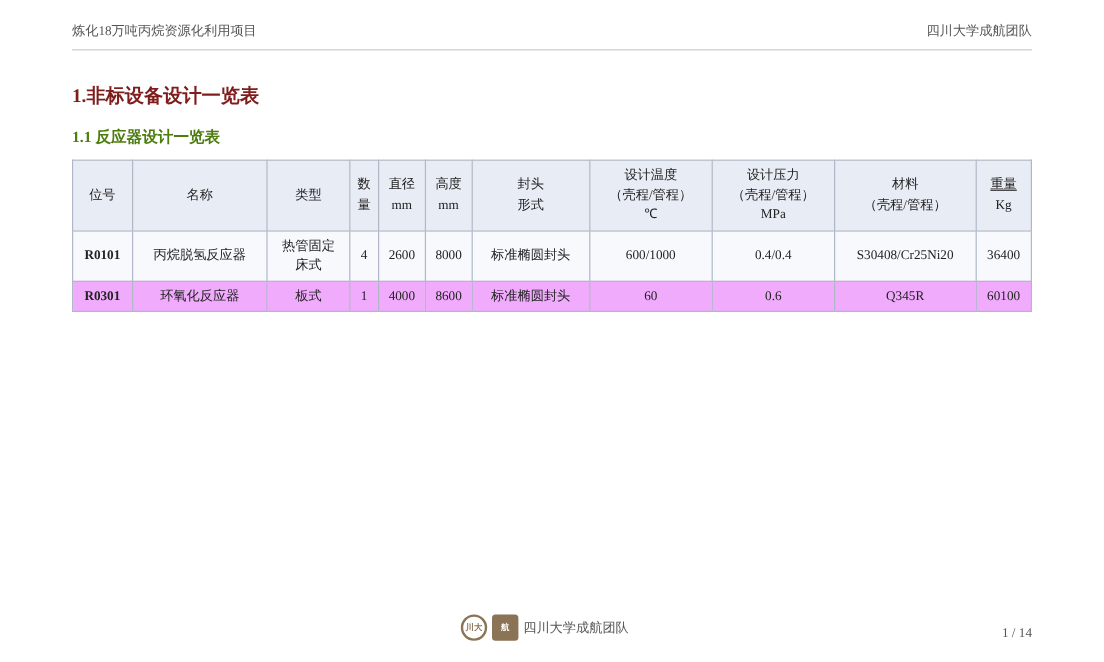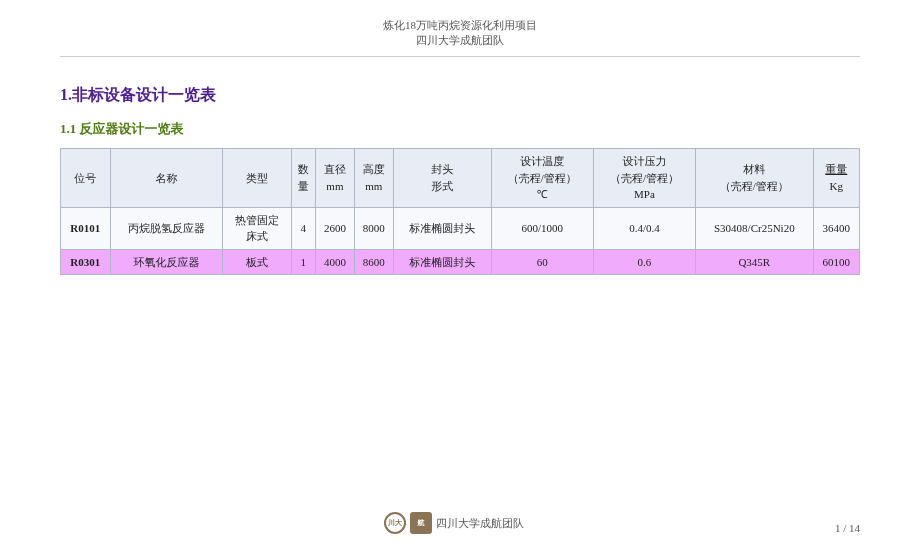--- a/index.html
+++ b/index.html
@@ -21,27 +21,26 @@
     }
     
     .header {
       display: flex;
       justify-content: space-between;
       align-items: center;
       padding: 18px 0 8px 0;
       border-bottom: 1px solid #ccc;
       font-size: 11px;
       color: #555;
-      flex-direction: column;
     }
     
     .main-title {
       font-size: 16px;
       font-weight: bold;
-      color: #4c1d95;
+      color: #7f1d1d;
       margin-top: 28px;
       margin-bottom: 14px;
     }
     
     .section-title {
       font-size: 13px;
       font-weight: bold;
       color: #4d7c0f;
       margin-bottom: 10px;
     }

